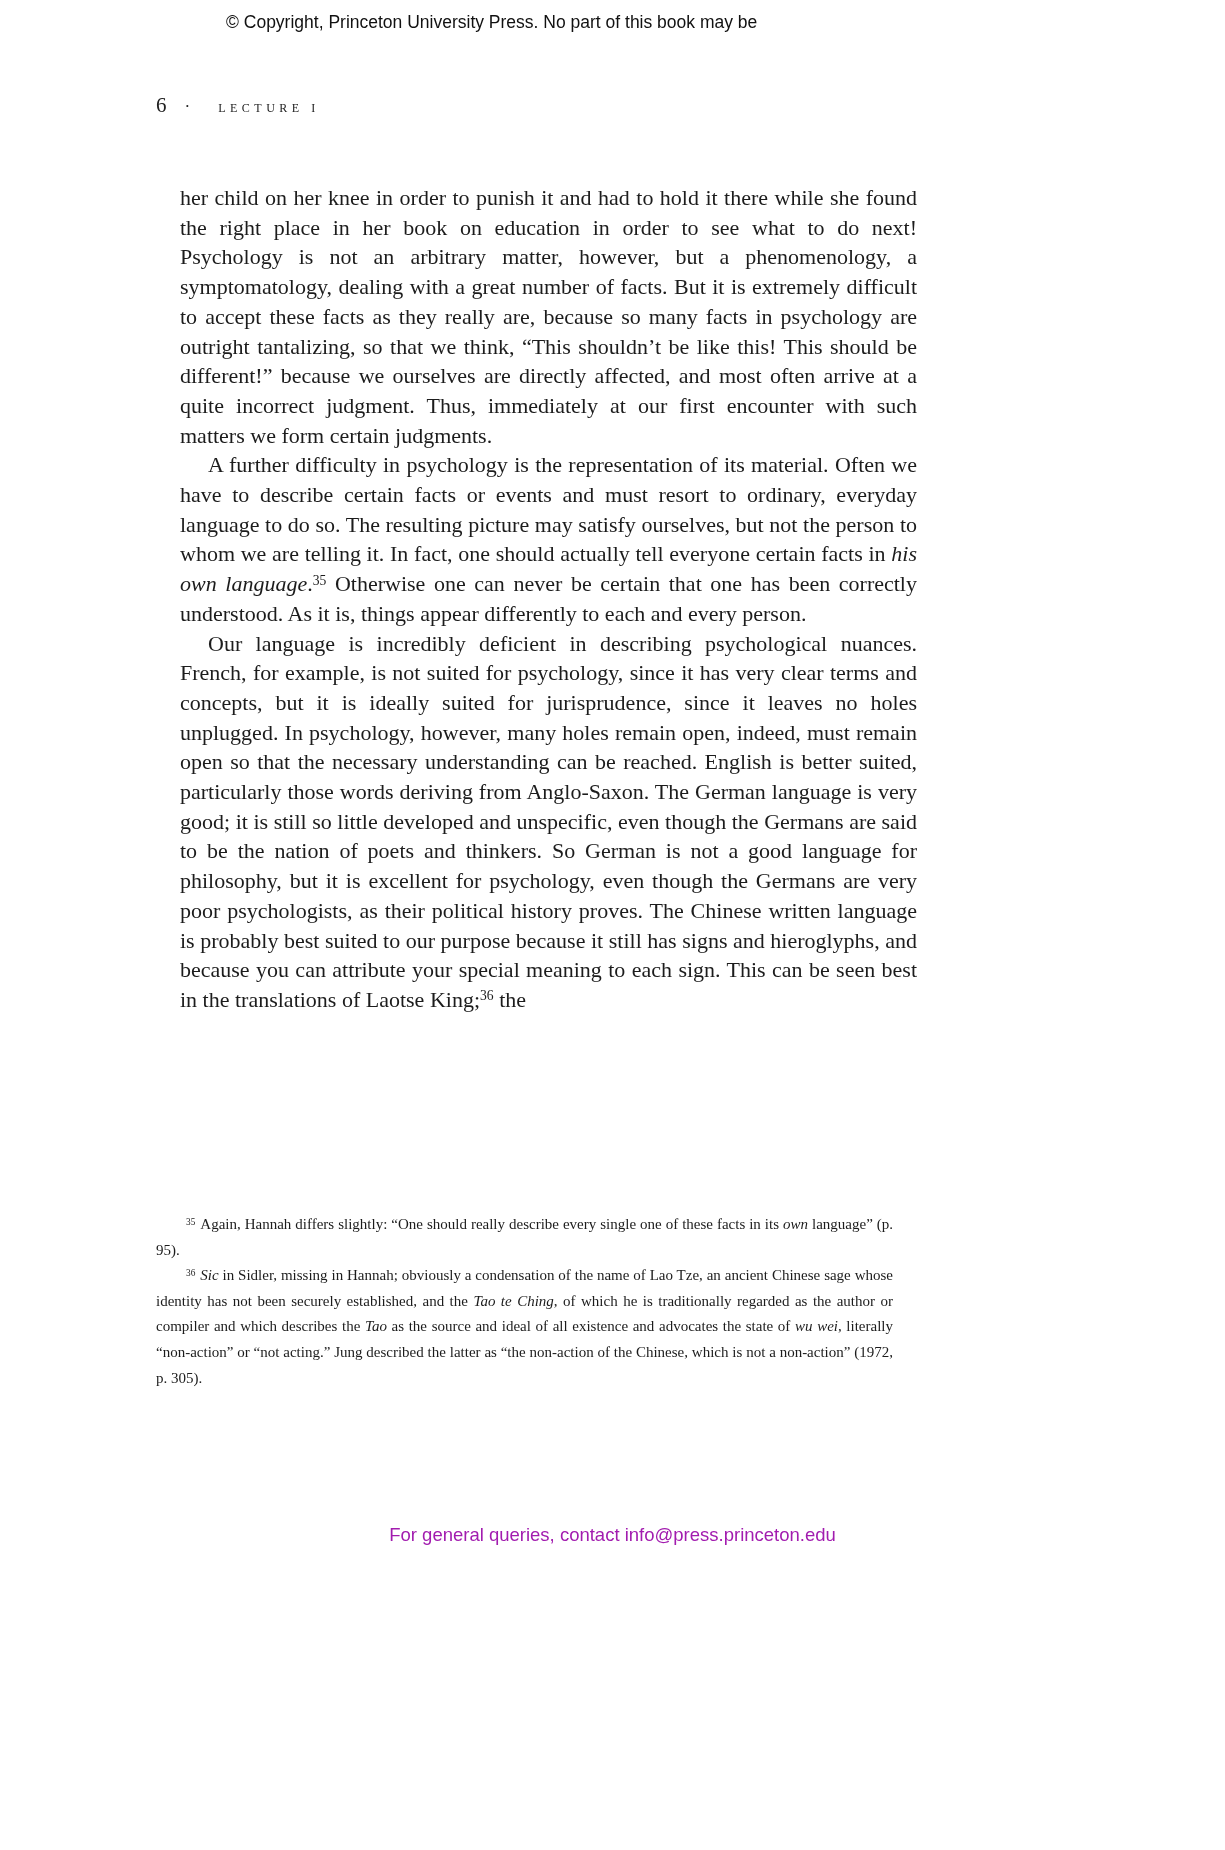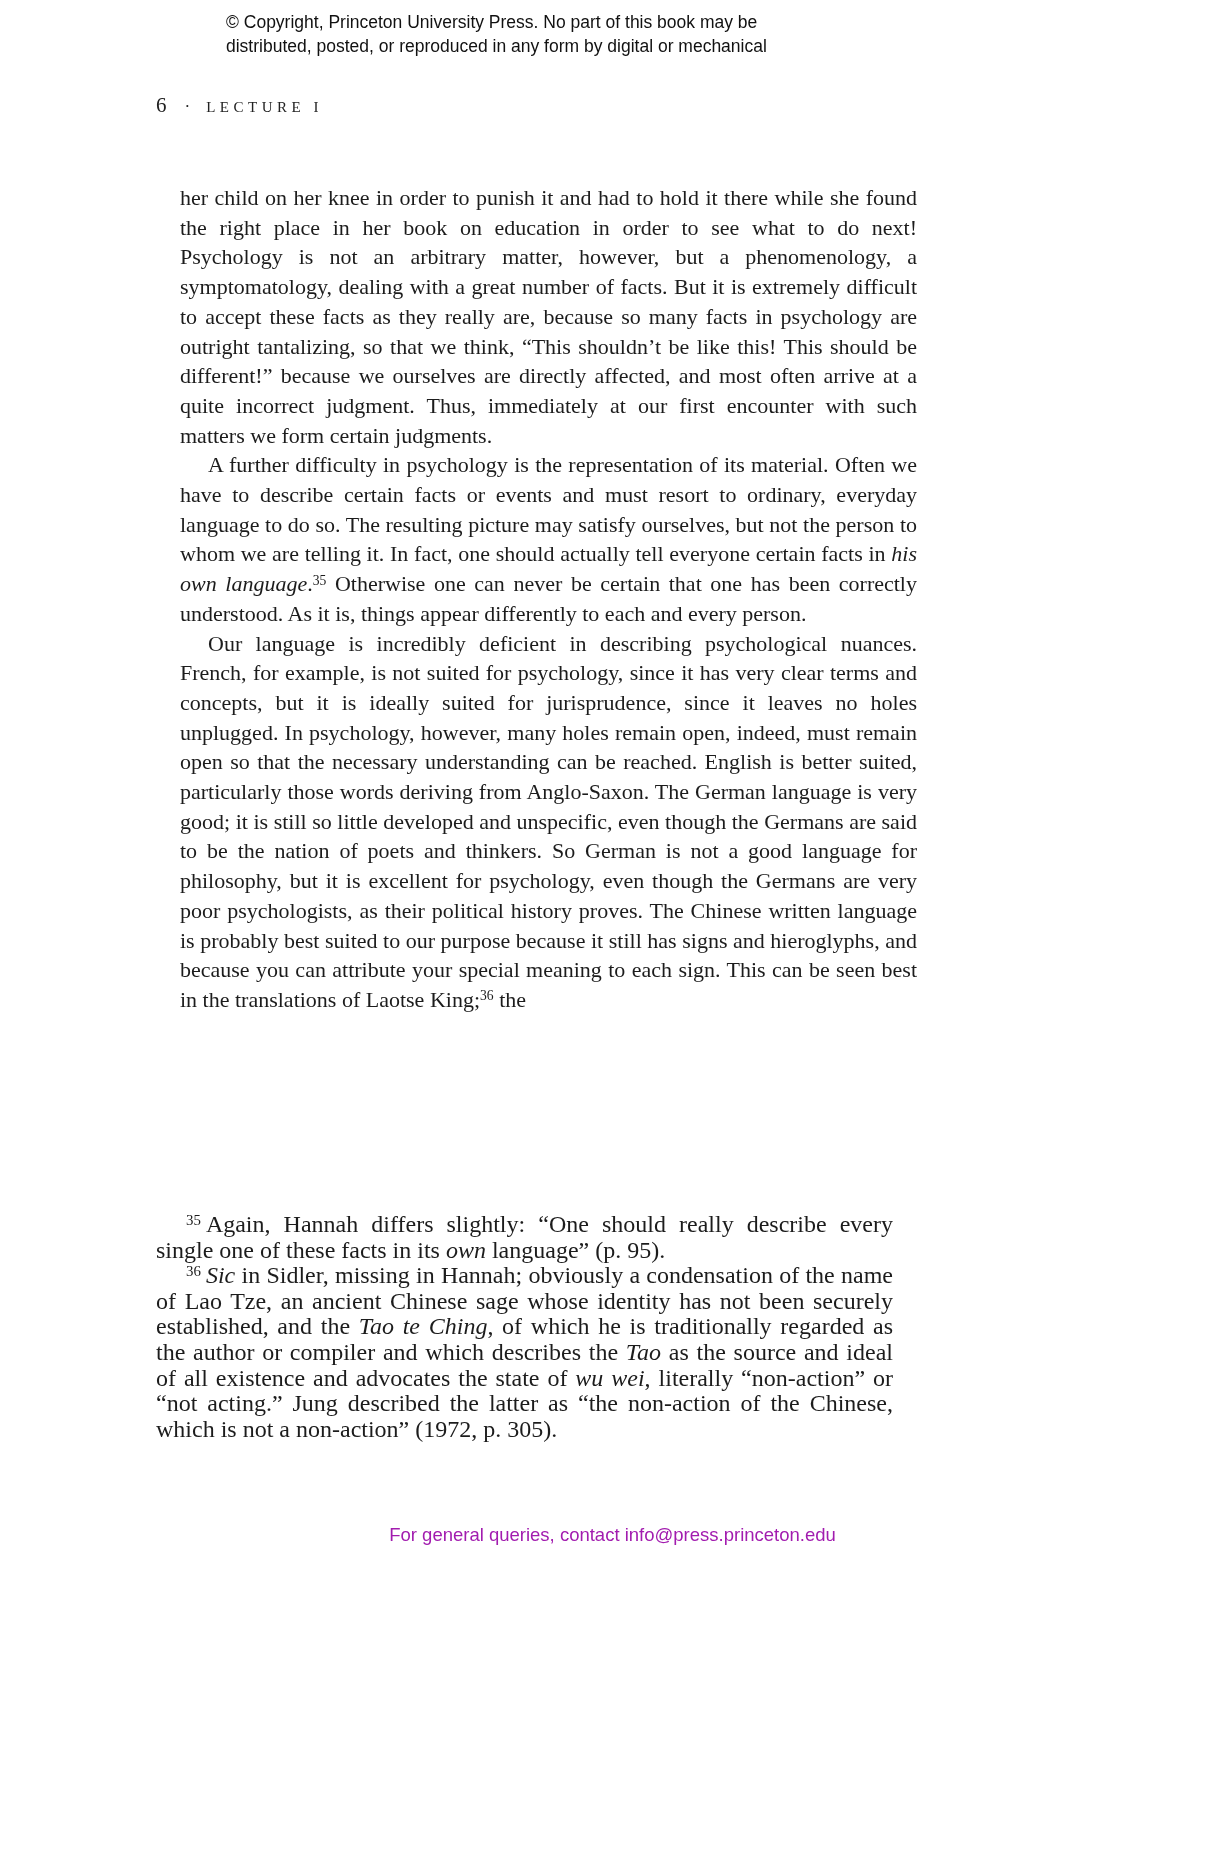--- a/index.html
+++ b/index.html
@@ -28,22 +28,23 @@
     top: 93px;
     left: 156px;
     display: flex;
     align-items: baseline;
     font-size: 21px;
     color: #222222;
   }
   .running-head .pagenum { font-size: 21px; }
   .running-head .dot { margin: 0 16px 0 18px; font-size: 17px; }
   .running-head .chapter {
-    font-size: 15px;
+    font-size: 12px;
     letter-spacing: 4.5px;
+    margin-left: 12px;
   }
   .body-text {
     position: absolute;
     top: 183px;
     left: 156px;
     width: 737px;
     font-size: 22px;
     line-height: 29.7px;
     text-align: justify;
     color: #1c1c1c;
@@ -57,21 +58,21 @@
     vertical-align: baseline;
     position: relative;
     top: -0.48em;
   }
   sup.fn-marker { margin-right: 5px; }
   .footnotes {
     position: absolute;
     top: 1212px;
     left: 156px;
     width: 737px;
-    font-size: 24px;
+    font-size: 15px;
     line-height: 25.6px;
     text-align: justify;
     color: #1c1c1c;
   }
   .footnotes p { margin: 0; text-indent: 30px; }
   .page-footer {
     position: absolute;
     top: 1524px;
     left: 0;
     width: 1225px;
@@ -82,21 +83,20 @@
   }
   i { font-style: italic; }
 </style>
 </head>
 <body>
 
 <div class="page">
 
   <div class="copyright">
     <div>© Copyright, Princeton University Press. No part of this book may be</div>
-    <div>distributed, posted, or reproduced in any form by digital or mechanical</div>
   </div>
 
   <div class="running-head">
     <span class="pagenum">6</span>
     <span class="dot">·</span>
     <span class="chapter">LECTURE I</span>
   </div>
 
   <div class="body-text">
     <p>her child on her knee in order to punish it and had to hold it there while she found the right place in her book on education in order to see what to do next! Psychology is not an arbitrary matter, however, but a phenomenology, a symptomatology, dealing with a great number of facts. But it is extremely difficult to accept these facts as they really are, because so many facts in psychology are outright tantalizing, so that we think, “This shouldn’t be like this! This should be different!” because we ourselves are directly affected, and most often arrive at a quite incorrect judgment. Thus, immediately at our first encounter with such matters we form certain judgments.</p>

